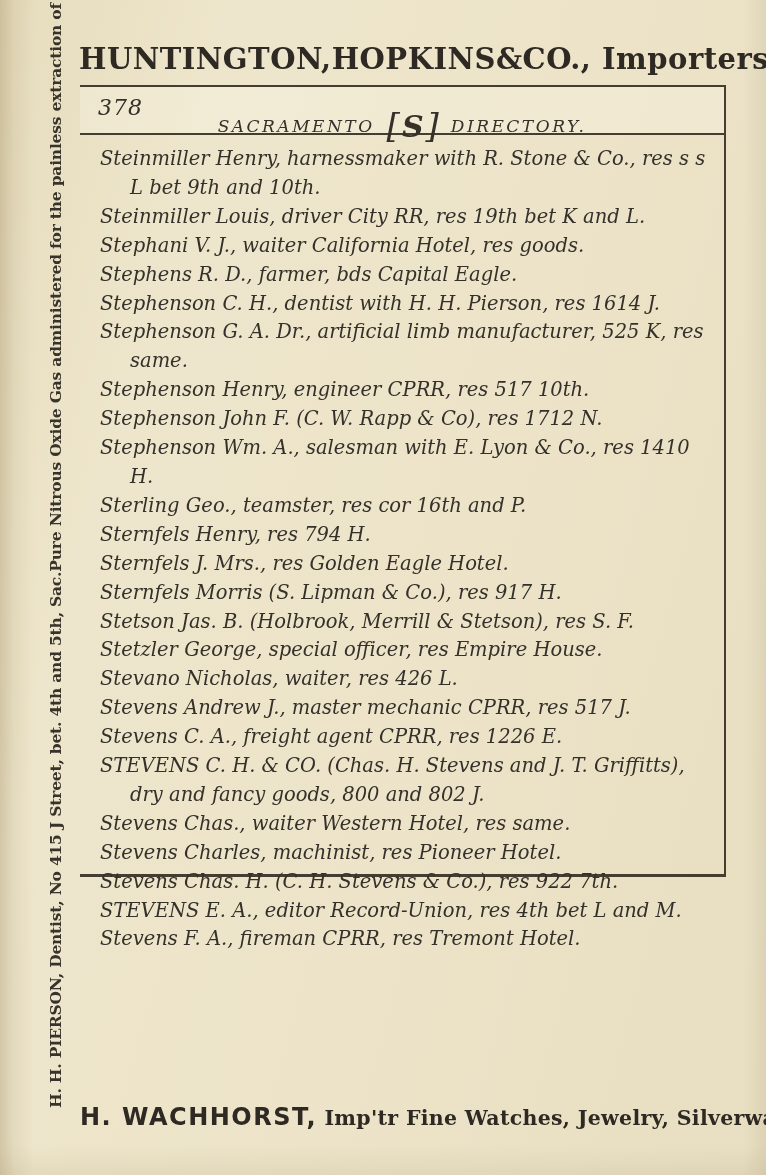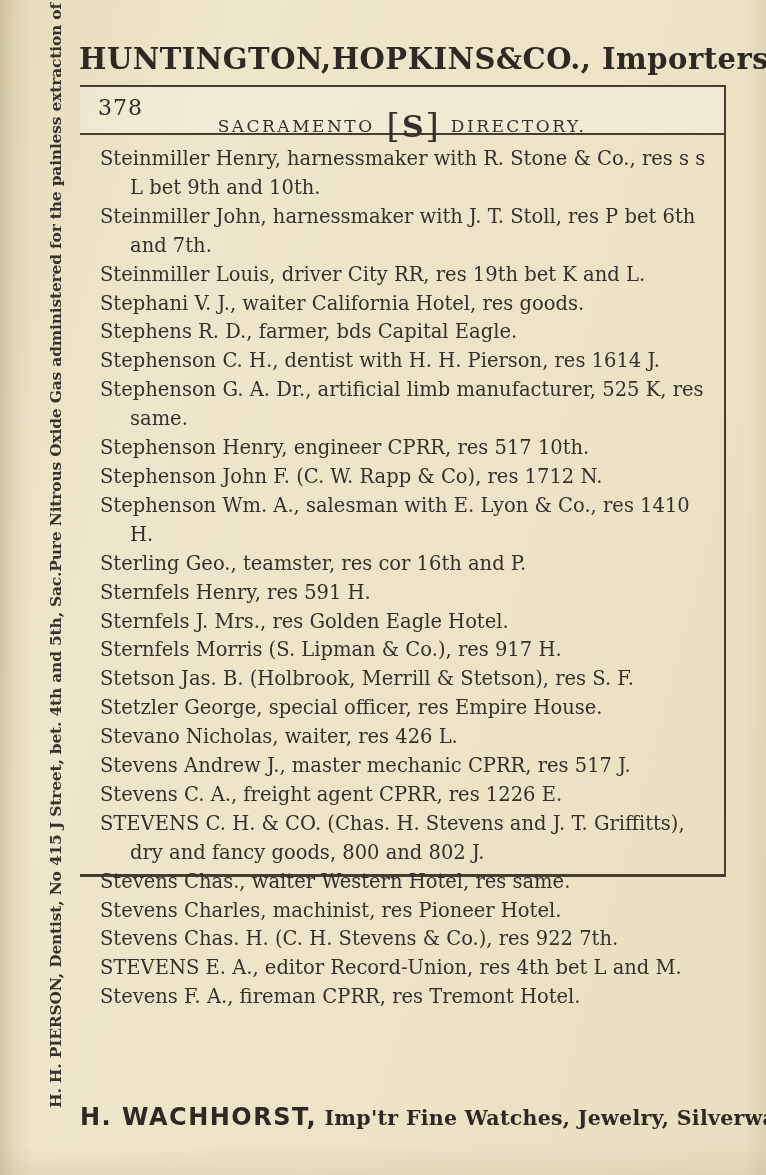--- a/index.html
+++ b/index.html
@@ -32,20 +32,21 @@
     white-space:nowrap;color:#37322a;
   }
   
   .frame{
     position:absolute;left:80px;top:85px;width:646px;height:792px;
     border-top:2px solid #45three;
     border-top:2px solid #453e30;
     border-bottom:3px solid #453e30;
     border-right:2px solid #453e30;
     box-sizing:border-box;
+    font-style:italic;
   }
   .dir-header{
     position:relative;height:46px;
     border-bottom:2px solid #453e30;
     background:rgba(255,252,240,.25);
   }
   .page-number{
     position:absolute;left:18px;top:8px;font-size:22px;letter-spacing:1px;
   }
   .header-title{
@@ -96,31 +97,30 @@
           <span class="bracket">[</span>
           <span class="section-letter">S</span>
           <span class="bracket">]</span>
         </span>
         <span class="directory">DIRECTORY.</span>
       </div>
     </div>
 
     <div class="entries">
         <div class="entry">Steinmiller Henry, harnessmaker with R. Stone &amp; Co., res s s L bet 9th and 10th.</div>
-        <div class="entry">Steinmiller John, harnessmaker with J. T. Stoll, res P bet 6th and 7th.</div>
         <div class="entry">Steinmiller Louis, driver City RR, res 19th bet K and L.</div>
         <div class="entry">Stephani V. J., waiter California Hotel, res goods.</div>
         <div class="entry">Stephens R. D., farmer, bds Capital Eagle.</div>
         <div class="entry">Stephenson C. H., dentist with H. H. Pierson, res 1614 J.</div>
         <div class="entry">Stephenson G. A. Dr., artificial limb manufacturer, 525 K, res same.</div>
         <div class="entry">Stephenson Henry, engineer CPRR, res 517 10th.</div>
         <div class="entry">Stephenson John F. (C. W. Rapp &amp; Co), res 1712 N.</div>
         <div class="entry">Stephenson Wm. A., salesman with E. Lyon &amp; Co., res 1410 H.</div>
         <div class="entry">Sterling Geo., teamster, res cor 16th and P.</div>
-        <div class="entry">Sternfels Henry, res 591 H.</div>
+        <div class="entry">Sternfels Henry, res 794 H.</div>
         <div class="entry">Sternfels J. Mrs., res Golden Eagle Hotel.</div>
         <div class="entry">Sternfels Morris (S. Lipman &amp; Co.), res 917 H.</div>
         <div class="entry">Stetson Jas. B. (Holbrook, Merrill &amp; Stetson), res S. F.</div>
         <div class="entry">Stetzler George, special officer, res Empire House.</div>
         <div class="entry">Stevano Nicholas, waiter, res 426 L.</div>
         <div class="entry">Stevens Andrew J., master mechanic CPRR, res 517 J.</div>
         <div class="entry">Stevens C. A., freight agent CPRR, res 1226 E.</div>
         <div class="entry">STEVENS C. H. &amp; CO. (Chas. H. Stevens and J. T. Griffitts), dry and fancy goods, 800 and 802 J.</div>
         <div class="entry">Stevens Chas., waiter Western Hotel, res same.</div>
         <div class="entry">Stevens Charles, machinist, res Pioneer Hotel.</div>

